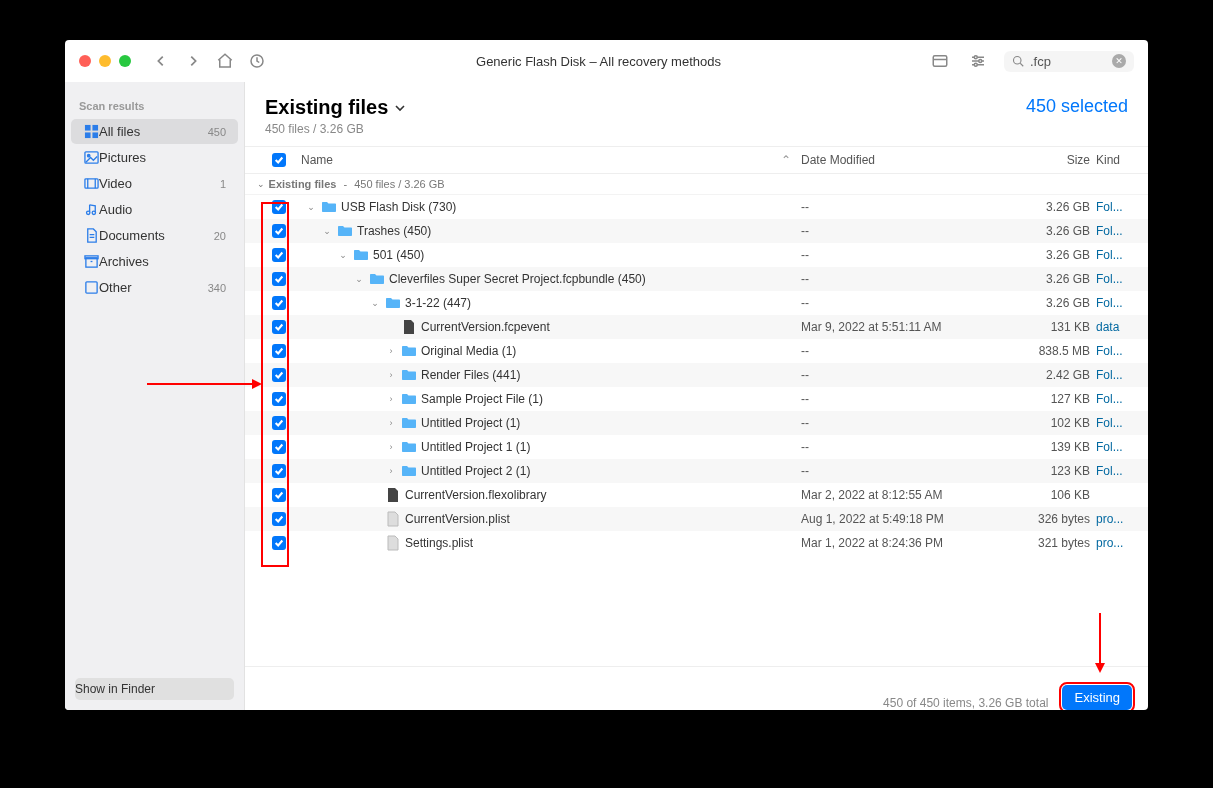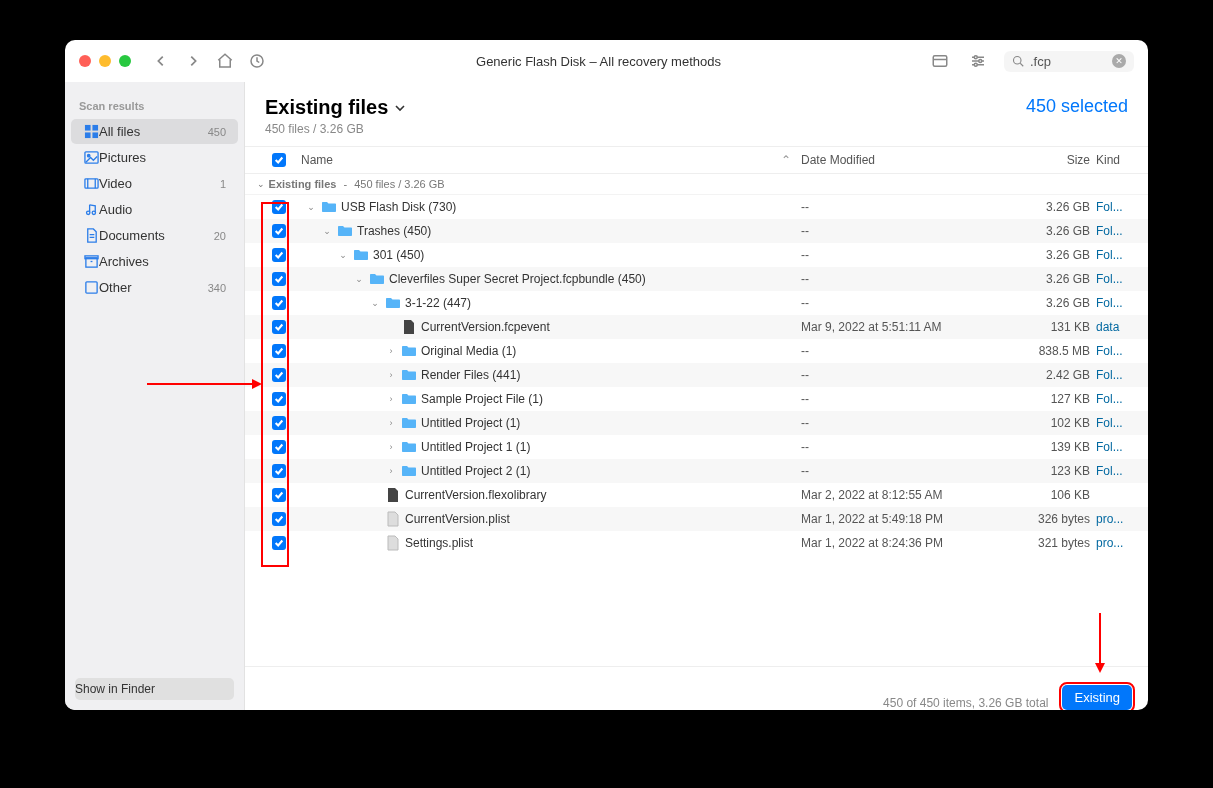--- a/index.html
+++ b/index.html
@@ -11,21 +11,21 @@
   height: 788px;
   display: flex;
   align-items: flex-start;
   justify-content: center;
   padding-top: 40px;
 }
 .window {
   width: 1083px;
   height: 670px;
   background: #fff;
-  border-radius: 10px;
+  border-radius: 4px;
   box-shadow: 0 20px 50px rgba(0,0,0,0.5);
   display: flex;
   flex-direction: column;
   overflow: hidden;
   position: relative;
 }
 .titlebar {
   height: 42px;
   display: flex;
   align-items: center;
@@ -377,21 +377,21 @@
               </span>
             </div>
     <div class="name">
       <span class="indent" style="width:32px"></span>
       <span class="disclose">⌄</span>
       <span class="ficon folder">
                 <svg viewBox="0 0 16 16">
                   <path d="M1 4c0-.6.4-1 1-1h4l1.5 1.5H14c.6 0 1 .4 1 1V12c0 .6-.4 1-1 1H2c-.6 0-1-.4-1-1V4z"></path>
                 </svg>
               </span>
-      <span>301 (450)</span>
+      <span>501 (450)</span>
     </div>
     <div class="date">--</div>
     <div class="size">3.26 GB</div>
     <div class="kind">Fol...</div>
           </div>
           <div class="row">
     <div class="chk">
               <span class="cb">
                 <svg viewBox="0 0 12 12">
                   <polyline points="2,6 5,9 10,3"></polyline>
@@ -621,21 +621,21 @@
     <div class="name">
       <span class="indent" style="width:64px"></span>
       <span class="disclose"></span>
       <span class="ficon file">
                 <svg viewBox="0 0 16 16">
                   <path d="M3 1h7l3 3v11H3z" stroke-width="1"></path>
                 </svg>
               </span>
       <span>CurrentVersion.plist</span>
     </div>
-    <div class="date">Mar 1, 2022 at 5:49:18 PM</div>
+    <div class="date">Aug 1, 2022 at 5:49:18 PM</div>
     <div class="size">326 bytes</div>
     <div class="kind">pro...</div>
           </div>
           <div class="row">
     <div class="chk">
               <span class="cb">
                 <svg viewBox="0 0 12 12">
                   <polyline points="2,6 5,9 10,3"></polyline>
                 </svg>
               </span>

